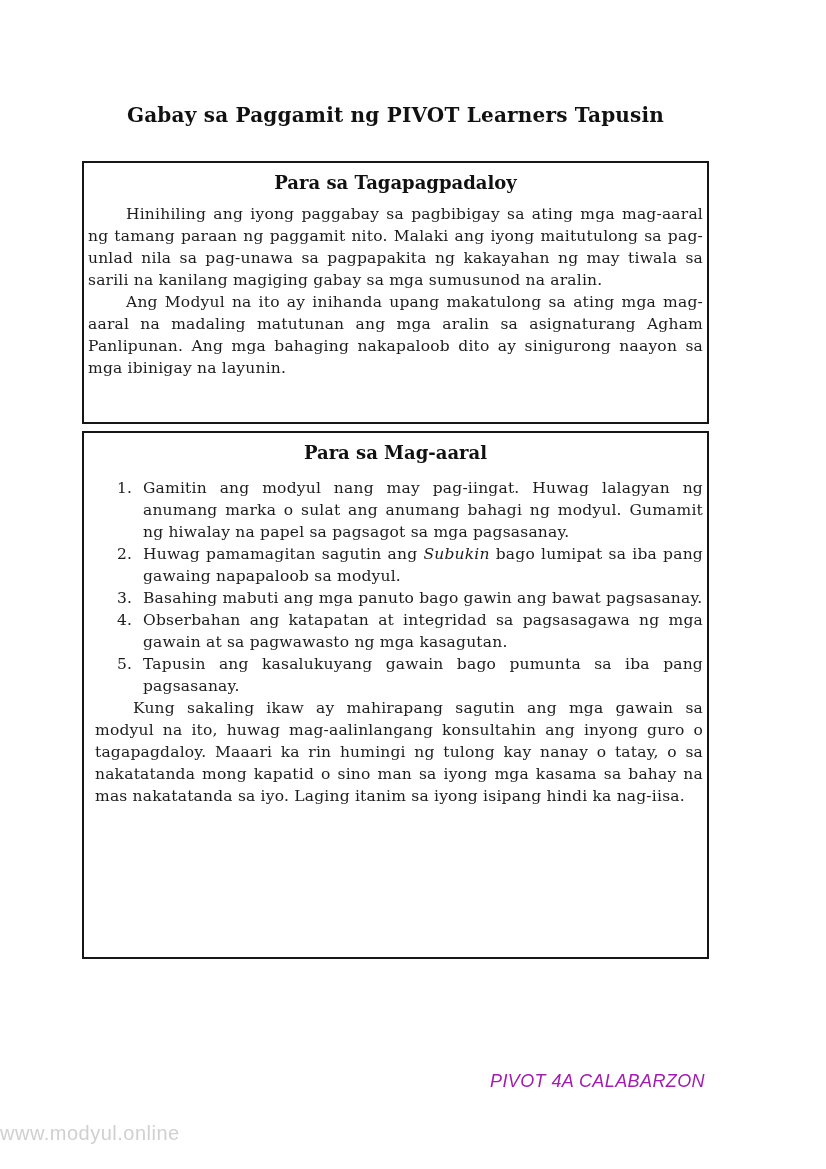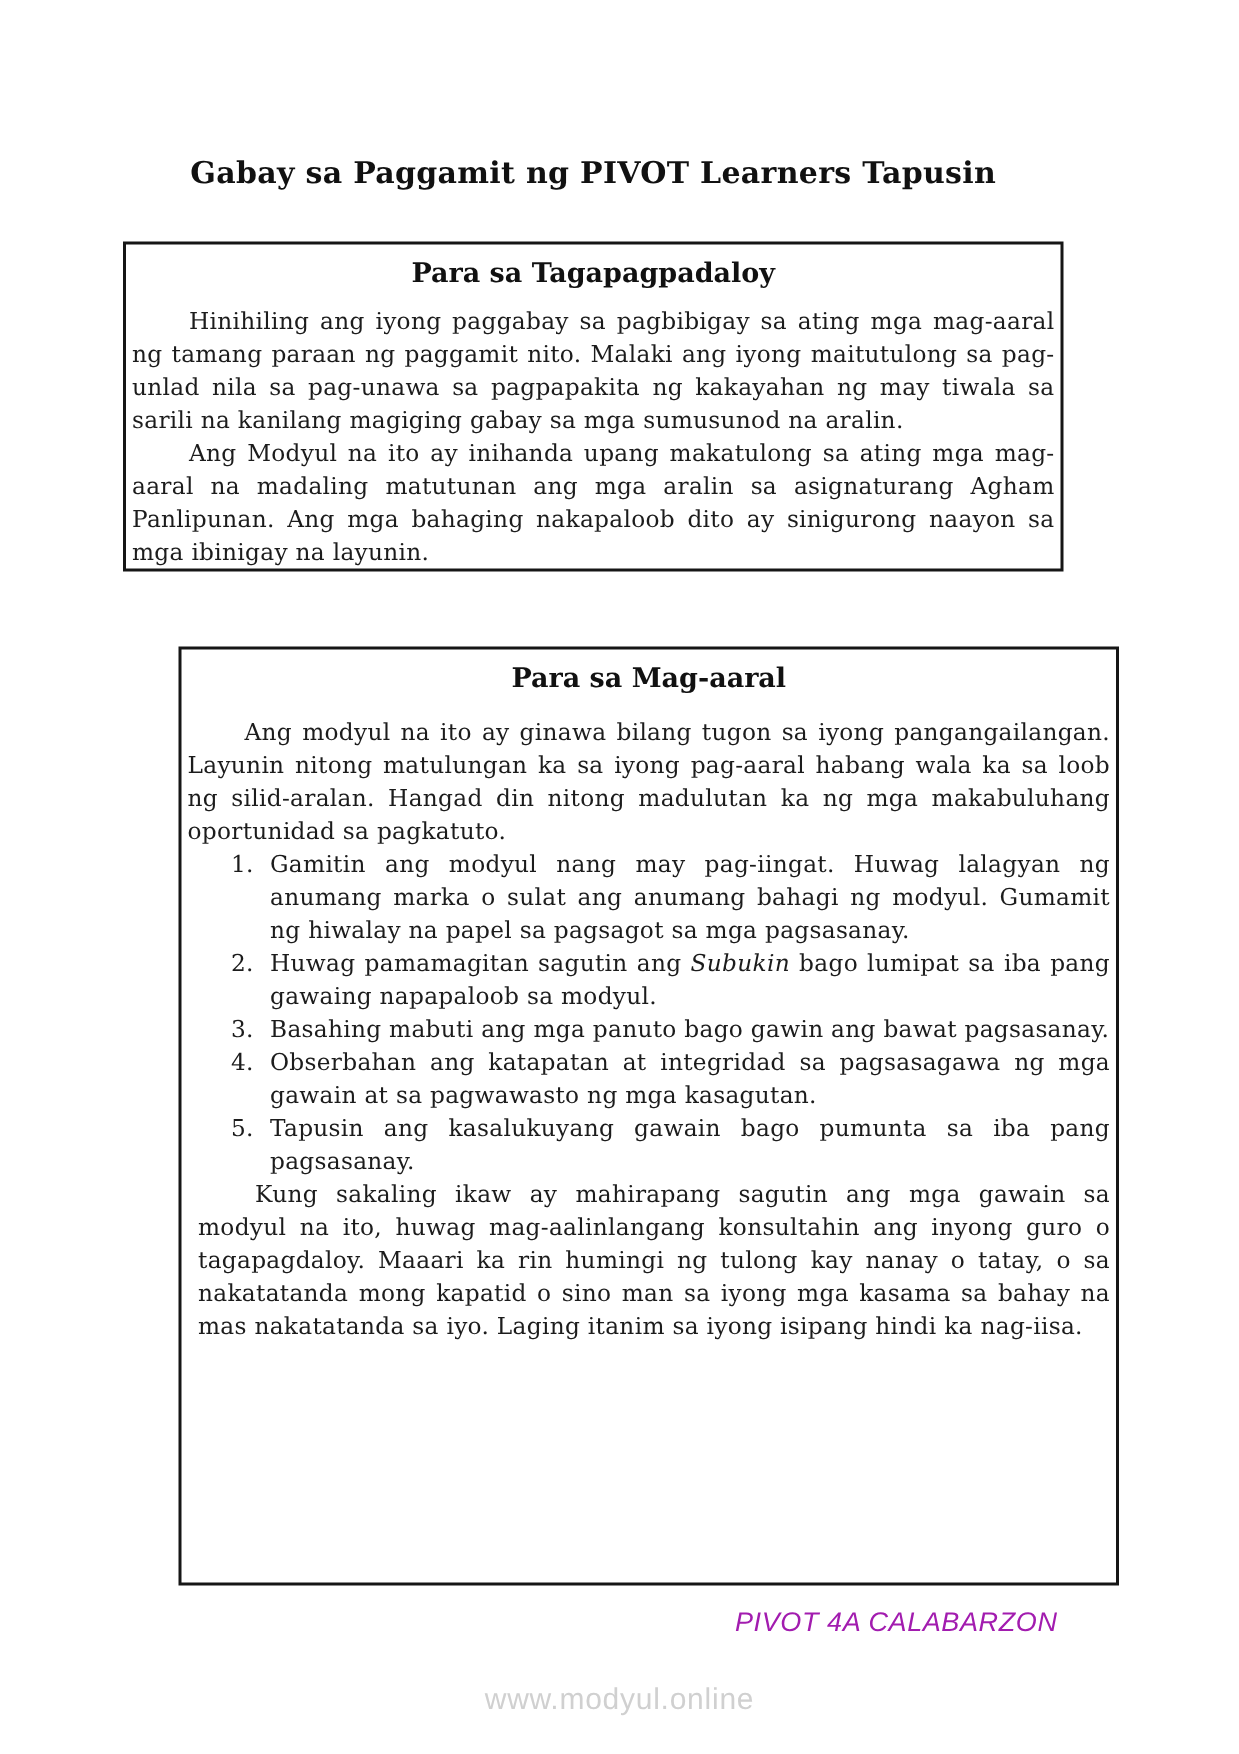--- a/index.html
+++ b/index.html
@@ -32,26 +32,25 @@
     position: absolute;
     left: 82px;
     width: 627px;
     box-sizing: border-box;
     border: 2px solid #161616;
     padding: 4px 4px 4px 4px;
     background: #ffffff;
   }
   .box-facilitator {
     top: 161px;
-    height: 220px;
+    height: 263px;
   }
   .box-learner {
     top: 431px;
-    height: 626px;
-    margin-left: 37px;
+    height: 528px;
   }
   .box h2 {
     margin: 4px 0 8px 0;
     text-align: center;
     font-size: 18px;
     font-weight: bold;
     line-height: 24px;
     color: #111111;
   }
   .box-learner h2 {
@@ -101,21 +100,20 @@
     font-style: italic;
     font-size: 18px;
     letter-spacing: 0.4px;
     color: #a21caf;
   }
   .watermark {
     position: absolute;
     top: 1122px;
     left: 0;
     width: 100%;
-    text-align: center;
     font-family: "Liberation Sans", sans-serif;
     font-size: 20px;
     letter-spacing: 0.5px;
     color: #d0d0d0;
   }
 </style>
 </head>
 <body>
 
 <div class="page">
@@ -123,21 +121,20 @@
   <h1 class="doc-title">Gabay sa Paggamit ng PIVOT Learners Tapusin</h1>
 
   <section class="box box-facilitator">
     <h2>Para sa Tagapagpadaloy</h2>
     <p class="indent">Hinihiling ang iyong paggabay sa pagbibigay sa ating mga mag-aaral ng tamang paraan ng paggamit nito. Malaki ang iyong maitutulong sa pag-unlad nila sa pag-unawa sa pagpapakita ng kakayahan ng may tiwala sa sarili na kanilang magiging gabay sa mga sumusunod na aralin.</p>
     <p class="indent">Ang Modyul na ito ay inihanda upang makatulong sa ating mga mag-aaral na madaling matutunan ang mga aralin sa asignaturang Agham Panlipunan. Ang mga bahaging nakapaloob dito ay sinigurong naayon sa mga ibinigay na layunin.</p>
   </section>
 
   <section class="box box-learner">
     <h2>Para sa Mag-aaral</h2>
-    <p class="indent">Ang modyul na ito ay ginawa bilang tugon sa iyong pangangailangan. Layunin nitong matulungan ka sa iyong pag-aaral habang wala ka sa loob ng silid-aralan. Hangad din nitong madulutan ka ng mga makabuluhang oportunidad sa pagkatuto.</p>
 
     <ol class="reminders">
       <li>
         <span>Gamitin ang modyul nang may pag-iingat. Huwag lalagyan ng anumang marka o sulat ang anumang bahagi ng modyul. Gumamit ng hiwalay na papel sa pagsagot sa mga pagsasanay.</span>
       </li>
       <li>
         <span>Huwag pamamagitan sagutin ang </span><em>Subukin</em><span> bago  lumipat sa iba pang gawaing napapaloob sa modyul.</span>
       </li>
       <li>
         <span>Basahing mabuti ang mga panuto bago gawin ang bawat pagsasanay.</span>

